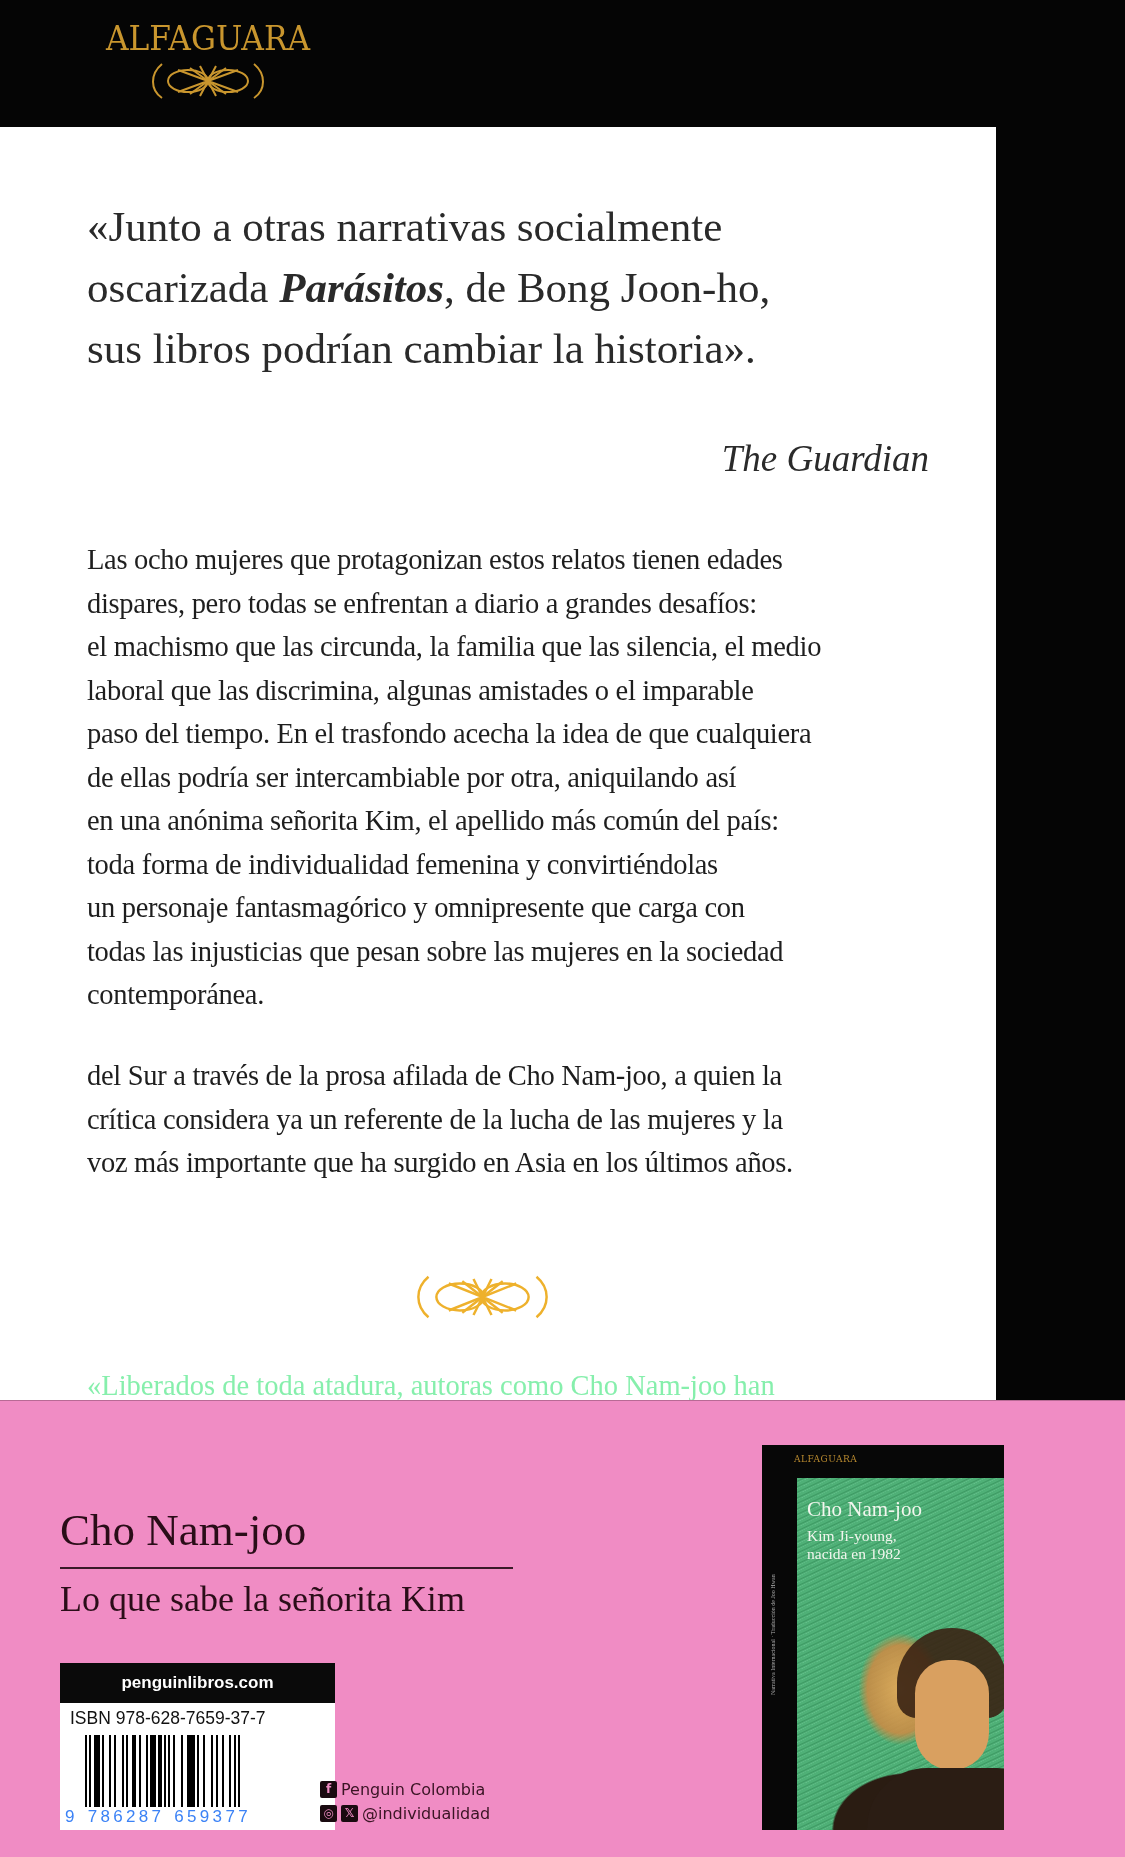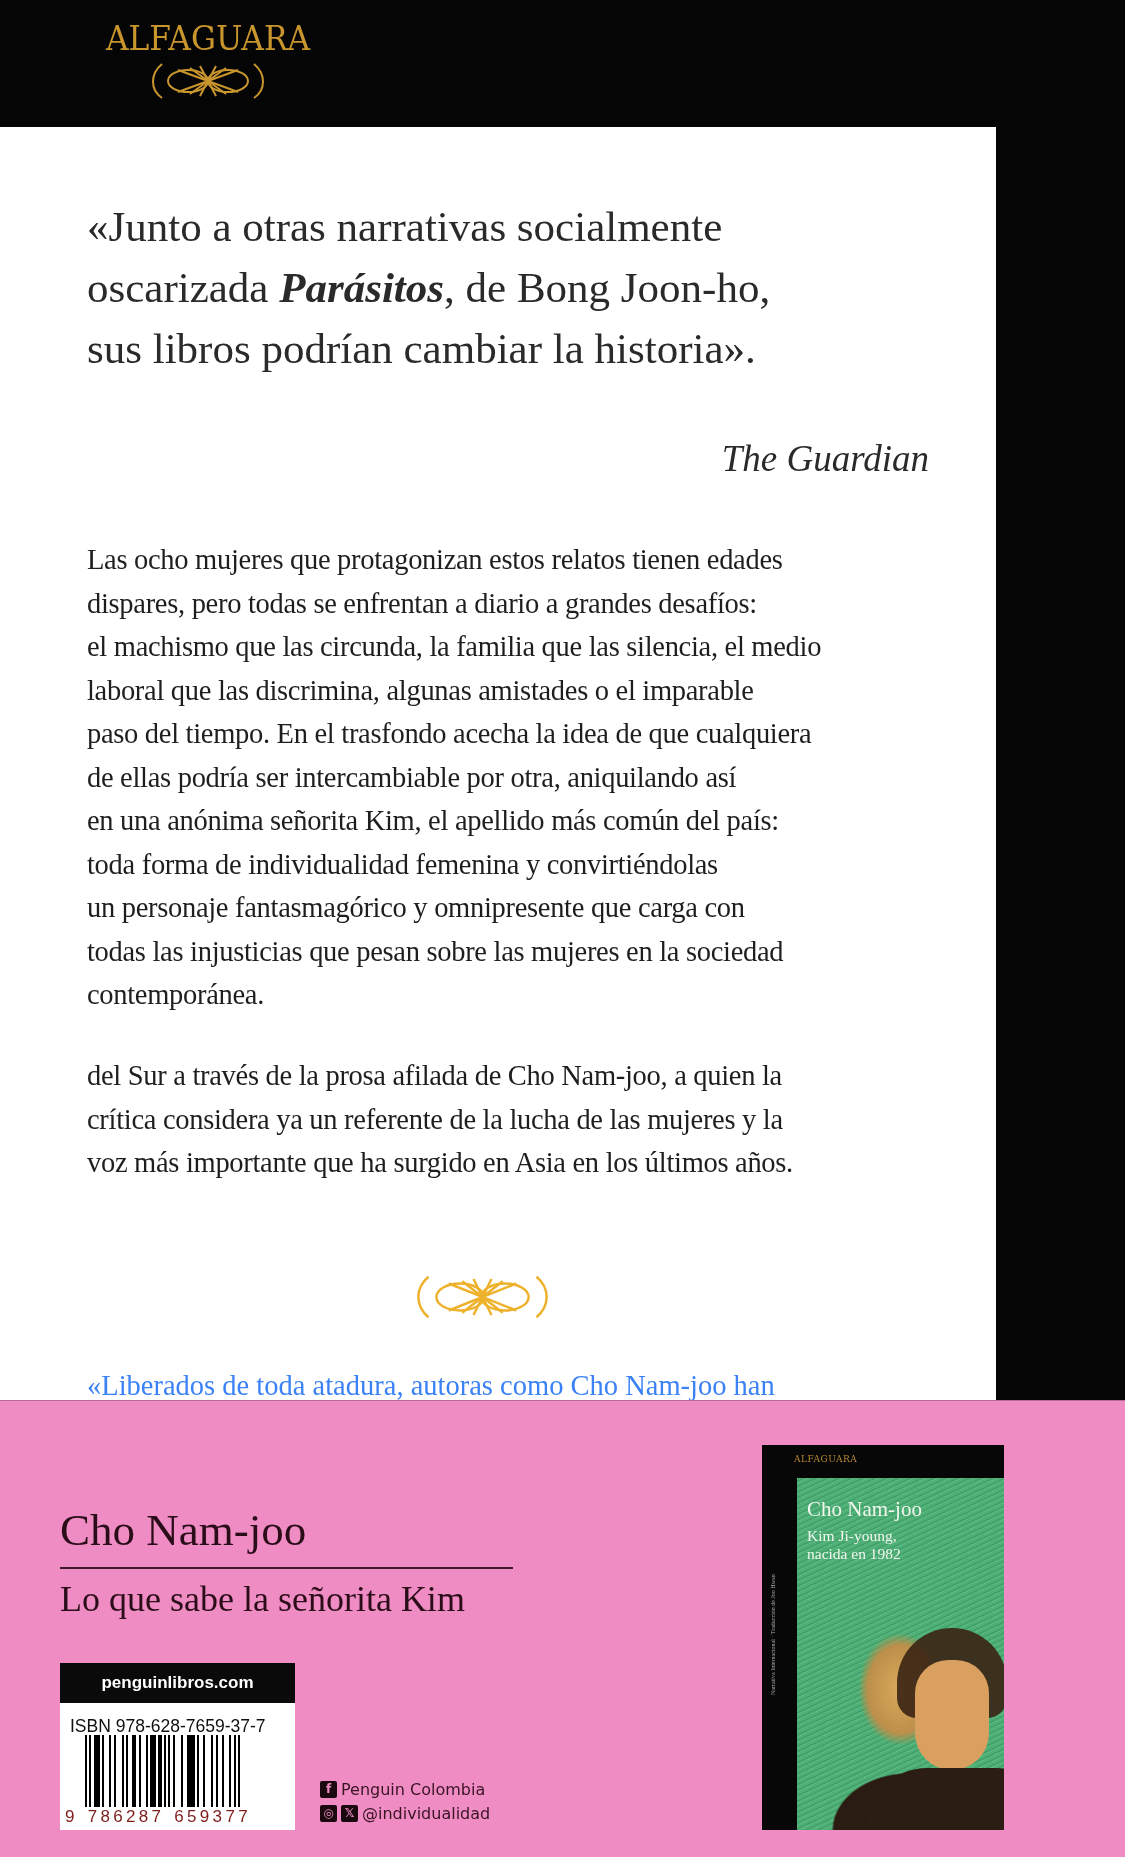--- a/index.html
+++ b/index.html
@@ -12,32 +12,32 @@
   .right-strip { position:absolute; left:996px; top:127px; width:129px; height:1273px; background:#050505; }
   .quote { position:absolute; left:87px; top:196px; width:880px; font-family:"Liberation Serif", serif; font-size:43px; line-height:61px; color:#2a2a2a; }
   .quote .line { display:block; white-space:nowrap; }
   .quote i { font-style:italic;font-weight:bold; }
   .attrib { position:absolute; right:196px; top:437px; font-style:italic; font-size:37px; color:#2a2a2a; }
   .body-text { position:absolute; left:87px; width:860px; font-size:28.5px; line-height:43.5px; color:#1e1e1e; letter-spacing:-0.3px; }
   .body-text .line { display:block; white-space:nowrap; }
   .p1 { top:538px; }
   .p2 { top:1054px; }
   .ornament { position:absolute; left:415px; top:1272px; }
-  .cut-line { position:absolute; left:87px; top:1364px; font-size:28.5px; color:#3b82f6; white-space:nowrap; height:36px; overflow:hidden; line-height:44px; }
+  .cut-line { position:absolute; left:87px; top:1364px; font-size:28.5px; color:#86efac; white-space:nowrap; height:36px; overflow:hidden; line-height:44px; }
   .pink { position:absolute; left:0; top:1400px; width:1125px; height:457px; background:#f08cc4; border-top:1px solid #b86a95; }
   .author { position:absolute; left:60px; top:1505px; font-size:45px; color:#2a0d18; line-height:50px; }
   .rule { position:absolute; left:60px; top:1567px; width:453px; height:2px; background:#3a1a28; }
   .book-title { position:absolute; left:60px; top:1577px; font-size:36px; color:#2a0d18; line-height:44px; }
-  .isbn-box { position:absolute; left:60px; top:1663px; width:235px; height:167px; background:#fff; }
+  .isbn-box { position:absolute; left:60px; top:1663px; width:275px; height:167px; background:#fff; }
   .isbn-head { height:40px; background:#0a0a0a; color:#fff; font-family:"Liberation Sans", sans-serif; font-weight:bold; font-size:17px; text-align:center; line-height:40px; }
-  .isbn-text { font-family:"Liberation Sans", sans-serif; font-size:17.5px; color:#111; padding:5px 6px 0 10px; letter-spacing:0px;margin-top:8px; }
+  .isbn-text { font-family:"Liberation Sans", sans-serif; font-size:17.5px; color:#111; padding:5px 6px 0 10px; letter-spacing:0px; }
   .barcode { position:absolute; left:25px; top:72px; width:200px; height:72px; display:flex; align-items:stretch; }
   .bar { background:#000; height:100%; }
   .gap { height:100%; }
-  .isbn-digits { position:absolute; left:4px; bottom:3px; font-family:"Liberation Sans", sans-serif; font-size:17px; color:#7f1d1d; letter-spacing:3.3px; background:transparent; }
+  .isbn-digits { position:absolute; left:4px; bottom:3px; font-family:"Liberation Sans", sans-serif; font-size:17px; color:#3b82f6; letter-spacing:3.3px; background:transparent; }
   .isbn-digits span { background:#fff; padding:0 1px; }
   .social { position:absolute; left:320px; top:1777px; font-family:"DejaVu Sans", sans-serif; font-size:16px; color:#3a1424; }
   .social .row { display:flex; align-items:center; height:24px; }
   .sicon { display:inline-block; width:17px; height:17px; background:#1a0a10; color:#f08cc4; font-size:12px; font-weight:bold; line-height:17px; text-align:center; margin-right:4px; border-radius:2px; font-family:"DejaVu Sans", sans-serif; }
   .mini-cover { position:absolute; left:762px; top:1445px; width:242px; height:385px; background:#070707; overflow:hidden; }
   .mini-logo { position:absolute; left:32px; top:9px; color:#b8892f; font-size:9px; font-family:"DejaVu Serif", serif; letter-spacing:0.5px; }
   .mini-art { position:absolute; left:35px; top:33px; width:207px; height:352px;
     background:
       radial-gradient(ellipse 60px 80px at 50% 60%, rgba(225,170,90,0.95) 0%, rgba(200,140,70,0.9) 55%, rgba(0,0,0,0) 70%),
       radial-gradient(ellipse 110px 80px at 55% 100%, #2a1c12 0%, #2a1c12 70%, rgba(0,0,0,0) 72%),

